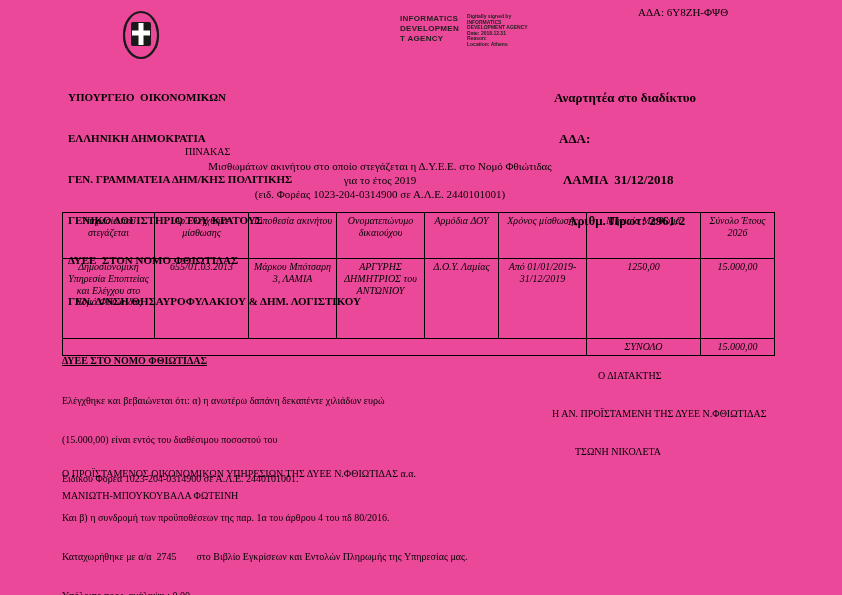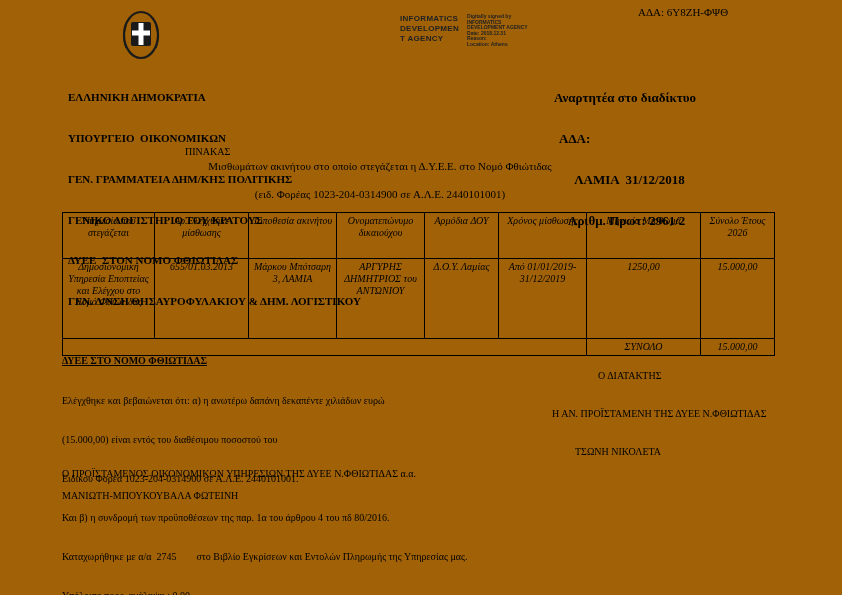--- a/index.html
+++ b/index.html
@@ -1,19 +1,19 @@
 <!DOCTYPE html>
 <html><head>
 <meta charset="utf-8">
 <style>
   html,body{margin:0;padding:0;background:#e8e8e8;}
   .page{
     position:relative;
     width:842px;height:595px;
-    background:#a16207;
+    background:#ec4899;
     font-family:"Liberation Serif", serif;
     color:#000;
     overflow:hidden;
     margin:0 auto;
   }
   .abs{position:absolute;}
   .b{font-weight:bold;}
   .pre{white-space:pre;}
 
   
@@ -24,21 +24,21 @@
 
   
   .stamp{left:400px;top:14px;display:flex;gap:8px;font-family:"Liberation Sans", sans-serif;color:#222;}
   .stamp-agency{font-size:8px;font-weight:bold;line-height:10px;letter-spacing:.3px;}
   .stamp-details{font-size:5px;line-height:5.5px;font-weight:bold;}
 
   
   .hdr-left{left:68px;top:64px;font-size:11px;font-weight:bold;line-height:13.6px;}
   .hdr-right{left:554px;top:64px;font-size:13px;font-weight:bold;line-height:13.6px;}
   .hdr-right .ind1{padding-left:5px;}
-  .hdr-right .ind2{padding-left:9px;text-align:center;}
+  .hdr-right .ind2{padding-left:9px;}
   .hdr-right .ind3{padding-left:14px;}
 
   
   .title-1{left:185px;top:146px;font-size:10px;}
   .title-c{left:70px;width:620px;text-align:center;font-size:11px;}
   .t2{top:160px;}
   .t3{top:174px;}
   .t4{top:188px;}
 
   
@@ -97,37 +97,38 @@
       <div>Digitally signed by</div>
       <div>INFORMATICS</div>
       <div>DEVELOPMENT AGENCY</div>
       <div>Date: 2018.12.31</div>
       <div>Reason:</div>
       <div>Location: Athens</div>
     </div>
   </div>
 
   <div class="abs hdr-left pre">
+    <div>ΥΠΟΥΡΓΕΙΟ  ΟΙΚΟΝΟΜΙΚΩΝ</div>
     <div>ΕΛΛΗΝΙΚΗ ΔΗΜΟΚΡΑΤΙΑ</div>
-    <div>ΥΠΟΥΡΓΕΙΟ  ΟΙΚΟΝΟΜΙΚΩΝ</div>
     <div>ΓΕΝ. ΓΡΑΜΜΑΤΕΙΑ ΔΗΜ/ΚΗΣ ΠΟΛΙΤΙΚΗΣ</div>
     <div>ΓΕΝΙΚΟ ΛΟΓΙΣΤΗΡΙΟ ΤΟΥ ΚΡΑΤΟΥΣ</div>
     <div>ΔΥΕΕ  ΣΤΟΝ ΝΟΜΟ ΦΘΙΩΤΙΔΑΣ</div>
     <div>ΓΕΝ. Δ/ΝΣΗ ΘΗΣΑΥΡΟΦΥΛΑΚΙΟΥ &amp; ΔΗΜ. ΛΟΓΙΣΤΙΚΟΥ</div>
   </div>
 
   <div class="abs hdr-right pre">
     <div>Αναρτητέα στο διαδίκτυο</div>
     <div class="ind1">ΑΔΑ:</div>
     <div class="ind2">ΛΑΜΙΑ  31/12/2018</div>
     <div class="ind3">Αριθμ. Πρωτ: 2961/2</div>
   </div>
 
   <div class="abs title-1">ΠΙΝΑΚΑΣ</div>
   <div class="abs title-c t2">Μισθωμάτων ακινήτου στο οποίο στεγάζεται η Δ.Υ.Ε.Ε. στο Νομό Φθιώτιδας</div>
+  <div class="abs title-c t3">για το έτος 2019</div>
   <div class="abs title-c t4">(ειδ. Φορέας 1023-204-0314900 σε Α.Λ.Ε. 2440101001)</div>
 
   <table class="rent">
     <colgroup>
       <col style="width:92px">
         <col style="width:94px">
         <col style="width:88px">
         <col style="width:88px">
       <col style="width:74px">
         <col style="width:88px">

